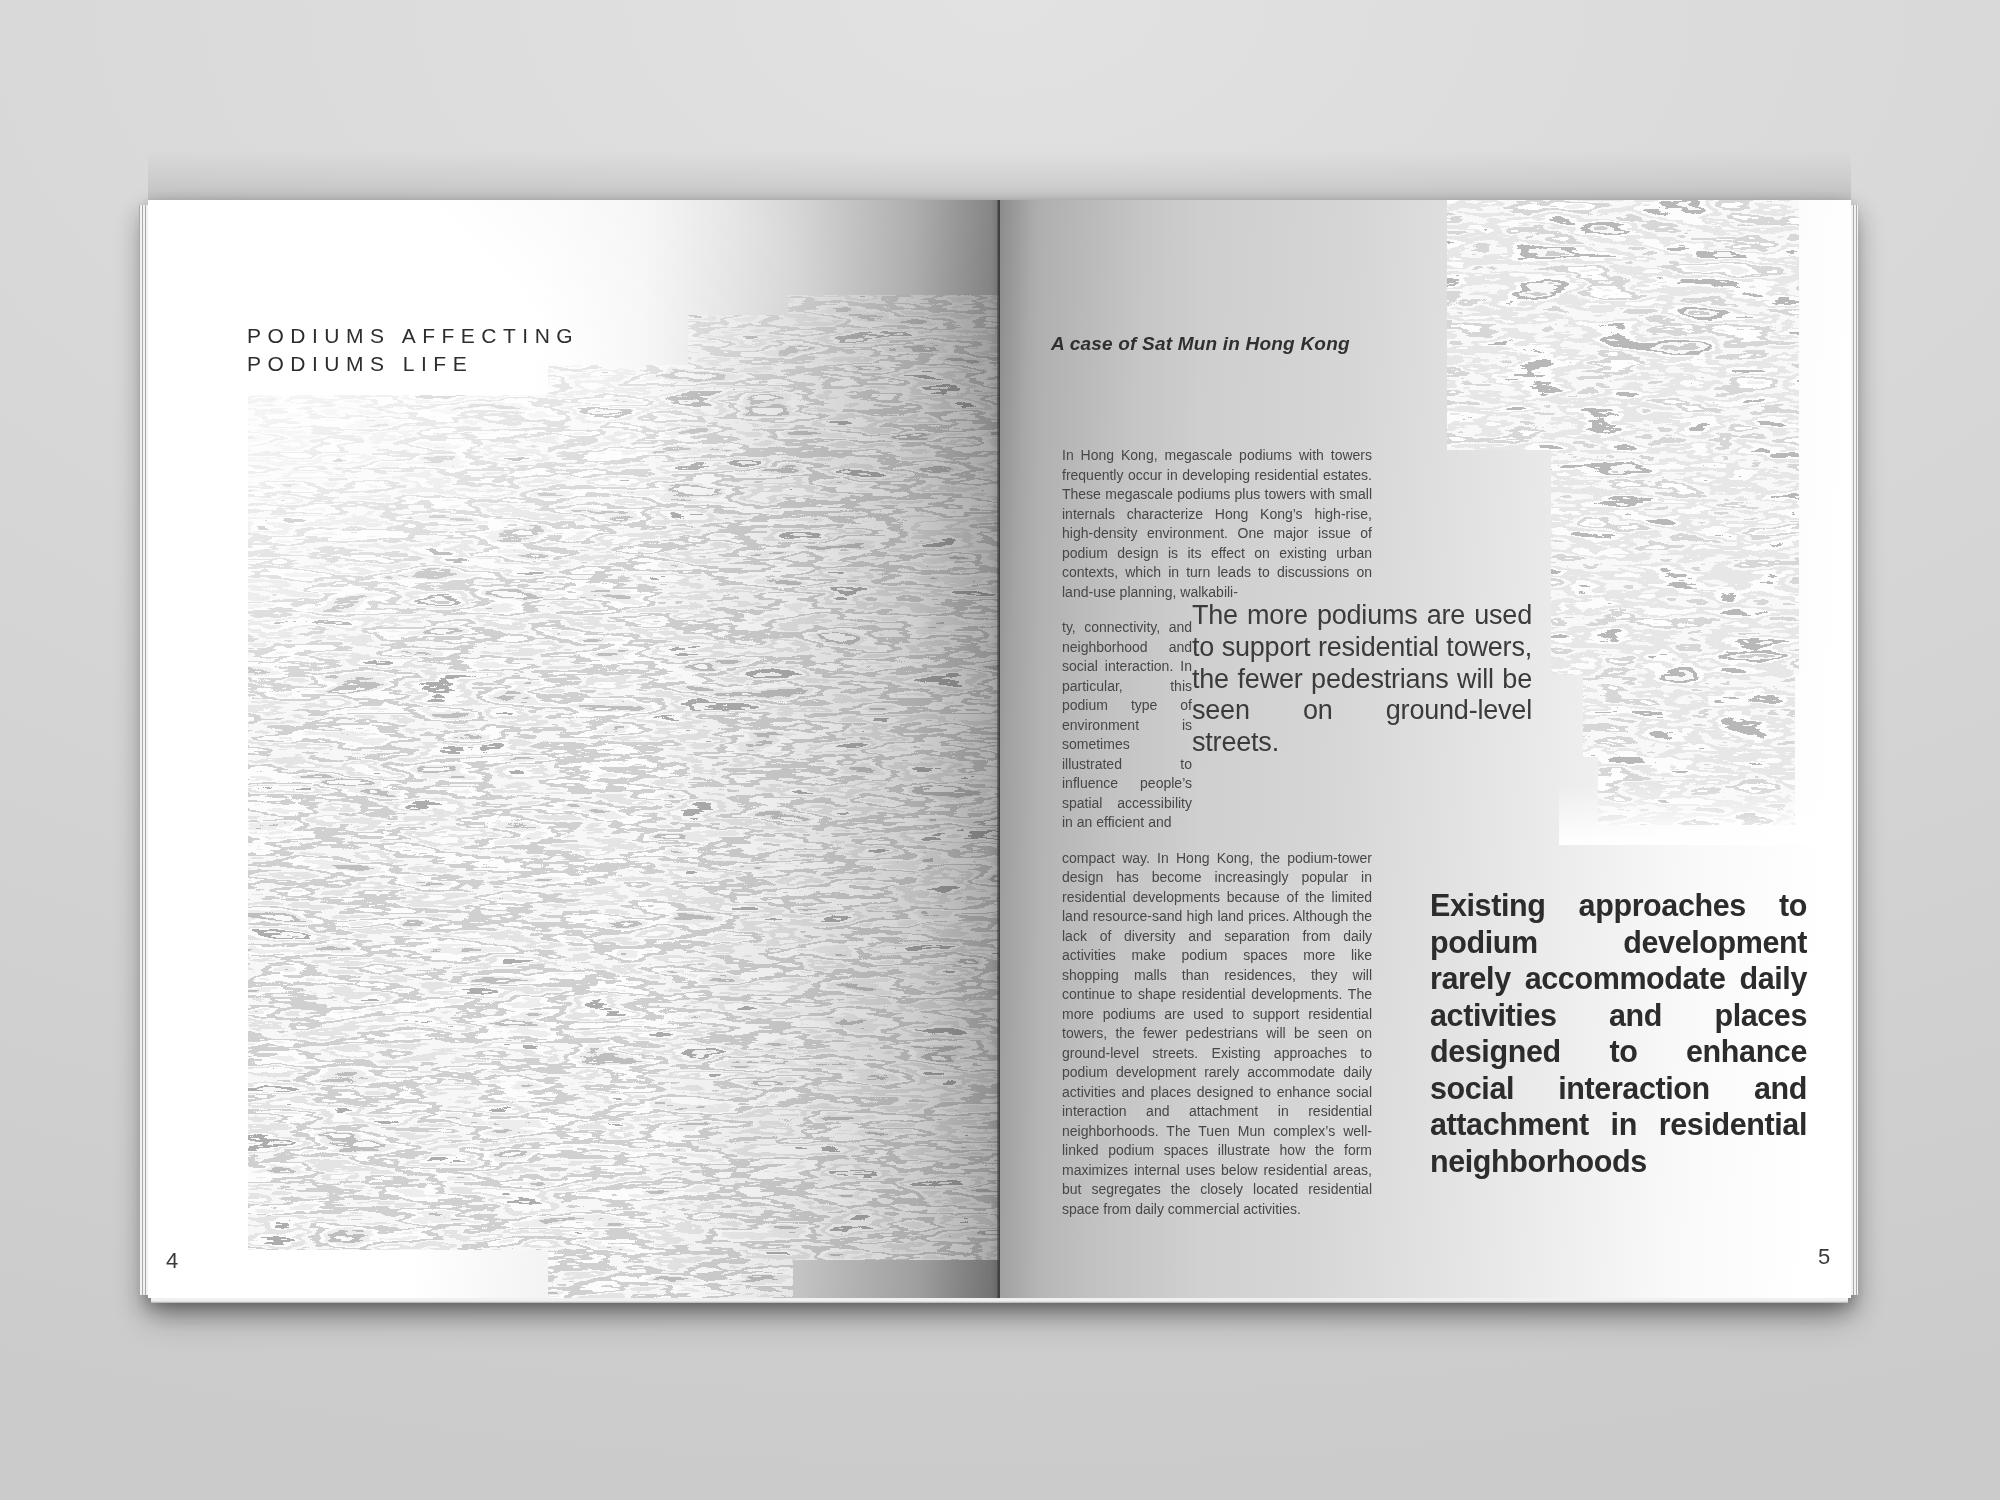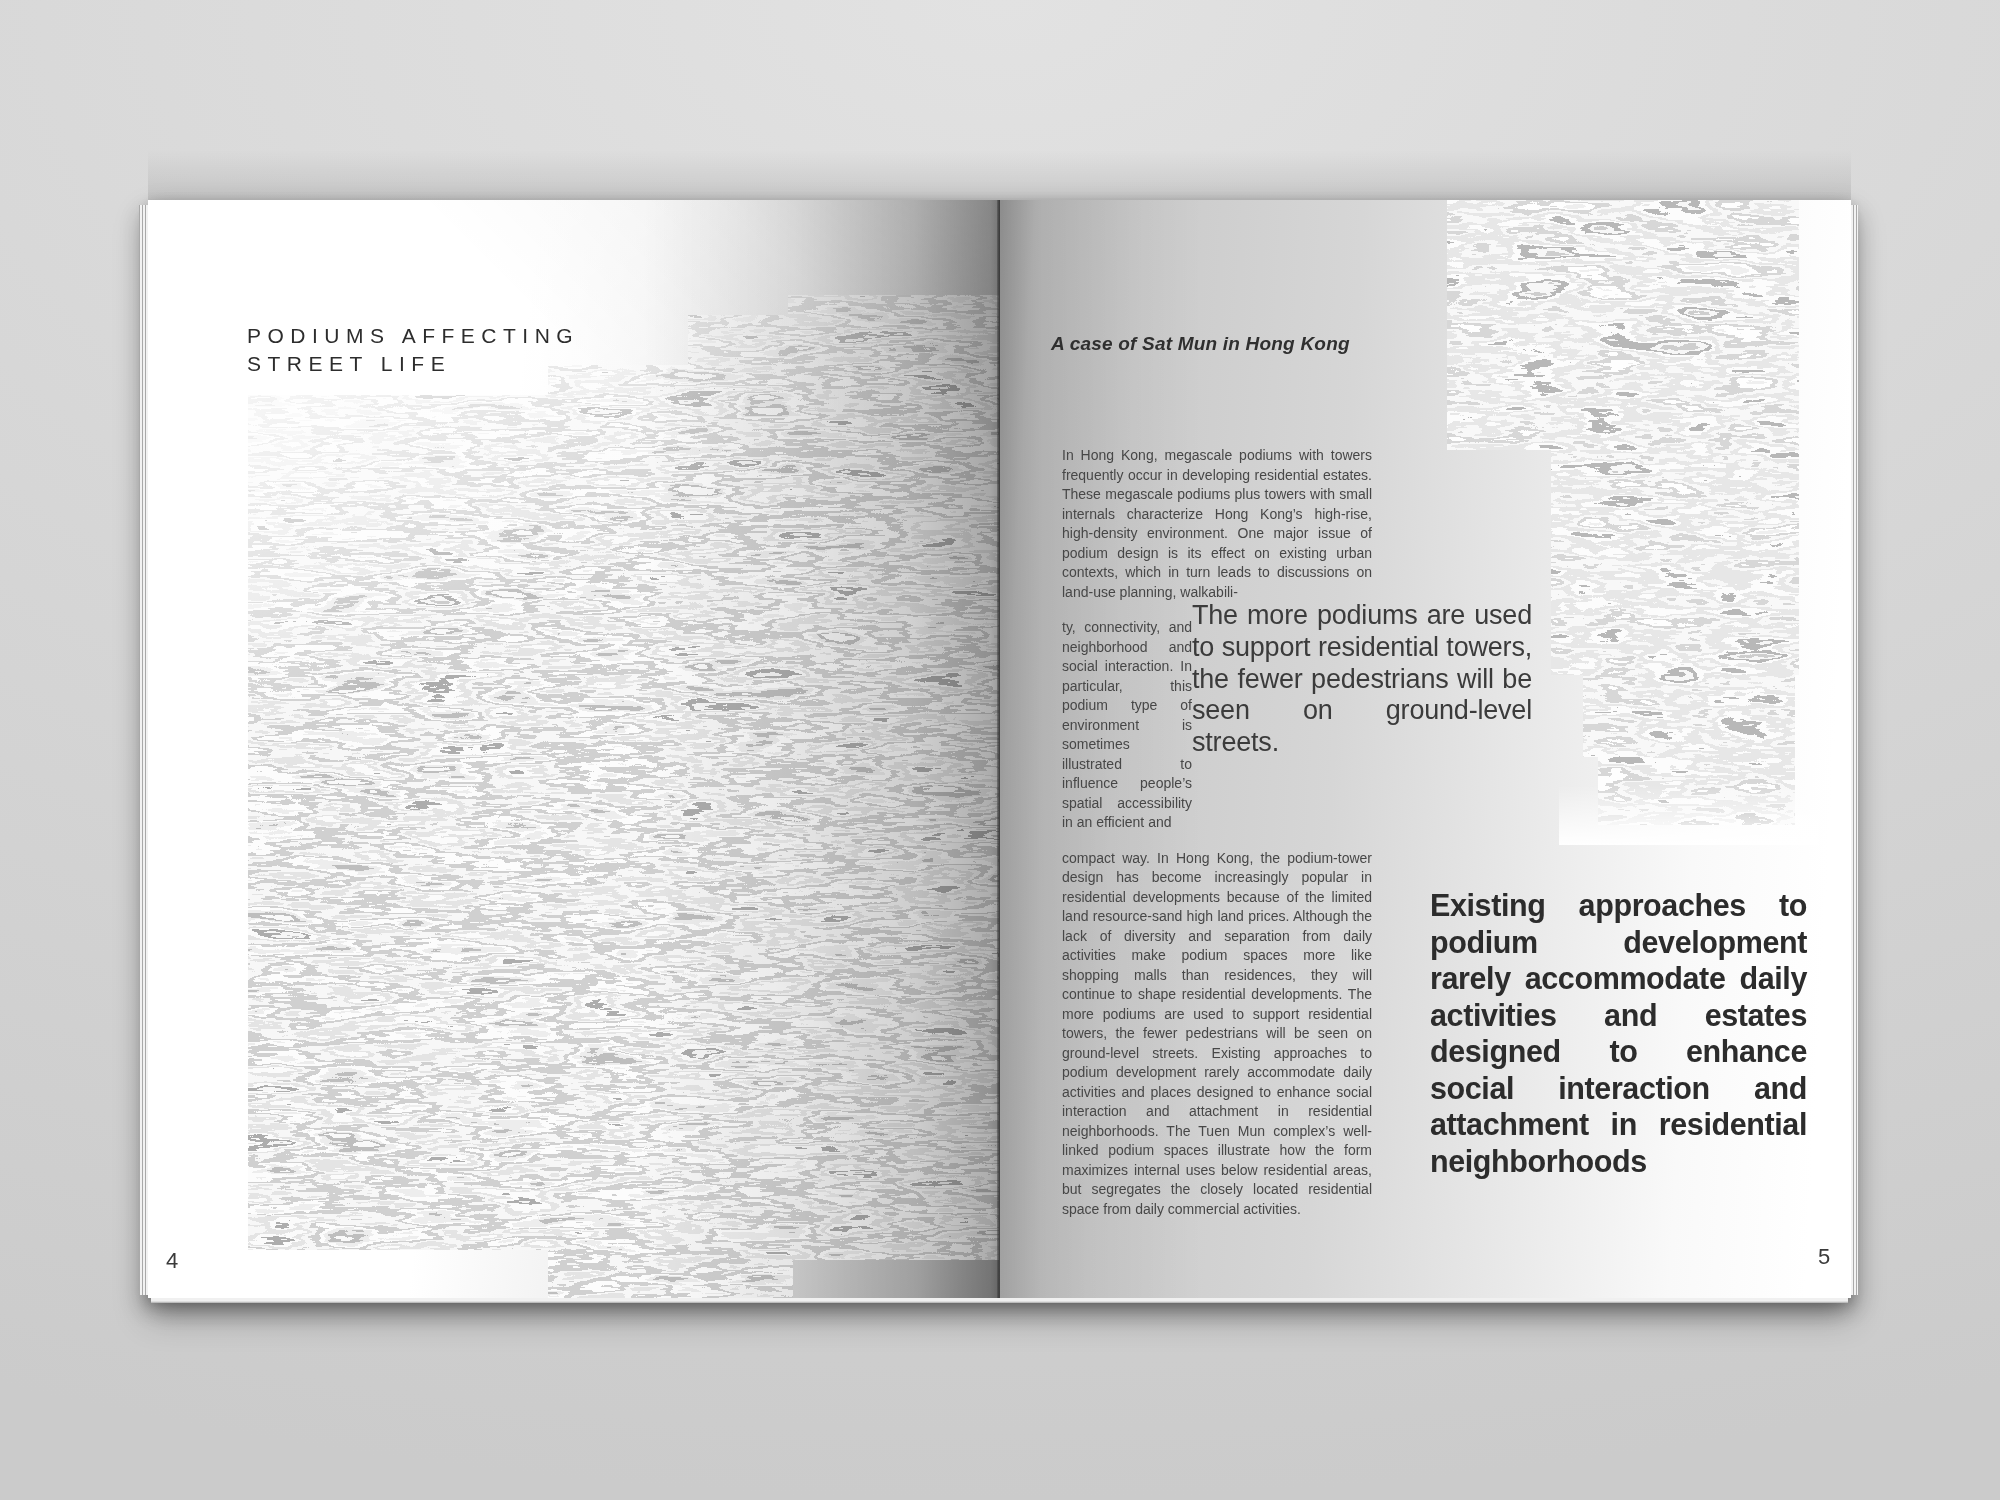--- a/index.html
+++ b/index.html
@@ -149,21 +149,21 @@
     <div class="page page-left">
       <svg class="collage" width="851" height="1098" viewBox="0 0 851 1098">
         <rect x="100" y="195" width="392" height="855" filter="url(#texA)"></rect>
         <rect x="400" y="165" width="245" height="1015" filter="url(#texA)"></rect>
         <rect x="540" y="115" width="311" height="945" filter="url(#texA)"></rect>
         <rect x="640" y="95" width="211" height="300" filter="url(#texA)"></rect>
       </svg>
       <div class="fade-left-collage"></div>
       <div class="shade-left"></div>
 
-      <h1 class="title"><span>PODIUMS AFFECTING</span><br><span>STREET LIFE</span></h1>
+      <h1 class="title"><span>PODIUMS AFFECTING</span><br><span>PODIUMS LIFE</span></h1>
 
       <div class="pagenum pn-left">4</div>
     </div>
 
     <div class="page page-right">
       <svg class="collage" width="852" height="1098" viewBox="0 0 852 1098">
         <rect x="448" y="0" width="352" height="250" filter="url(#texB)"></rect>
         <rect x="552" y="250" width="248" height="225" filter="url(#texB)"></rect>
         <rect x="584" y="475" width="212" height="82" filter="url(#texB)"></rect>
         <rect x="599" y="557" width="197" height="68" filter="url(#texB)"></rect>
@@ -174,20 +174,20 @@
       <h2 class="case-heading">A case of Sat Mun in Hong Kong</h2>
 
       <div class="body-col">
         <p class="seg seg1">In Hong Kong, megascale podiums with towers frequently occur in developing residential estates. These megascale podiums plus towers with small internals characterize Hong Kong’s high-rise, high-density environment. One major issue of podium design is its effect on existing urban contexts, which in turn leads to discussions on land-use planning, walkabili-</p>
         <p class="seg seg2">ty, connectivity, and neighborhood and social interaction. In particular, this podium type of environment is sometimes illustrated to influence people’s spatial accessibility in an efficient and</p>
         <p class="seg seg3">compact way. In Hong Kong, the podium-tower design has become increasingly popular in residential developments because of the limited land resource-sand high land prices. Although the lack of diversity and separation from daily activities make podium spaces more like shopping malls than residences, they will continue to shape residential developments. The more podiums are used to support residential towers, the fewer pedestrians will be seen on ground-level streets. Existing approaches to podium development rarely accommodate daily activities and places designed to enhance social interaction and attachment in residential neighborhoods. The Tuen Mun complex’s well-linked podium spaces illustrate how the form maximizes internal uses below residential areas, but segregates the closely located residential space from daily commercial activities.</p>
       </div>
 
       <div class="pullquote">The more podiums are used to support residential towers, the fewer pedestrians will be seen on ground-level streets.</div>
 
-      <div class="statement">Existing approaches to podium development rarely accommodate daily activities and estates designed to enhance social interaction and attachment in residential neighborhoods</div>
+      <div class="statement">Existing approaches to podium development rarely accommodate daily activities and places designed to enhance social interaction and attachment in residential neighborhoods</div>
 
       <div class="pagenum pn-right">5</div>
     </div>
 
     <div class="spine"></div>
   </div>
 </div>
 
 </body></html>

